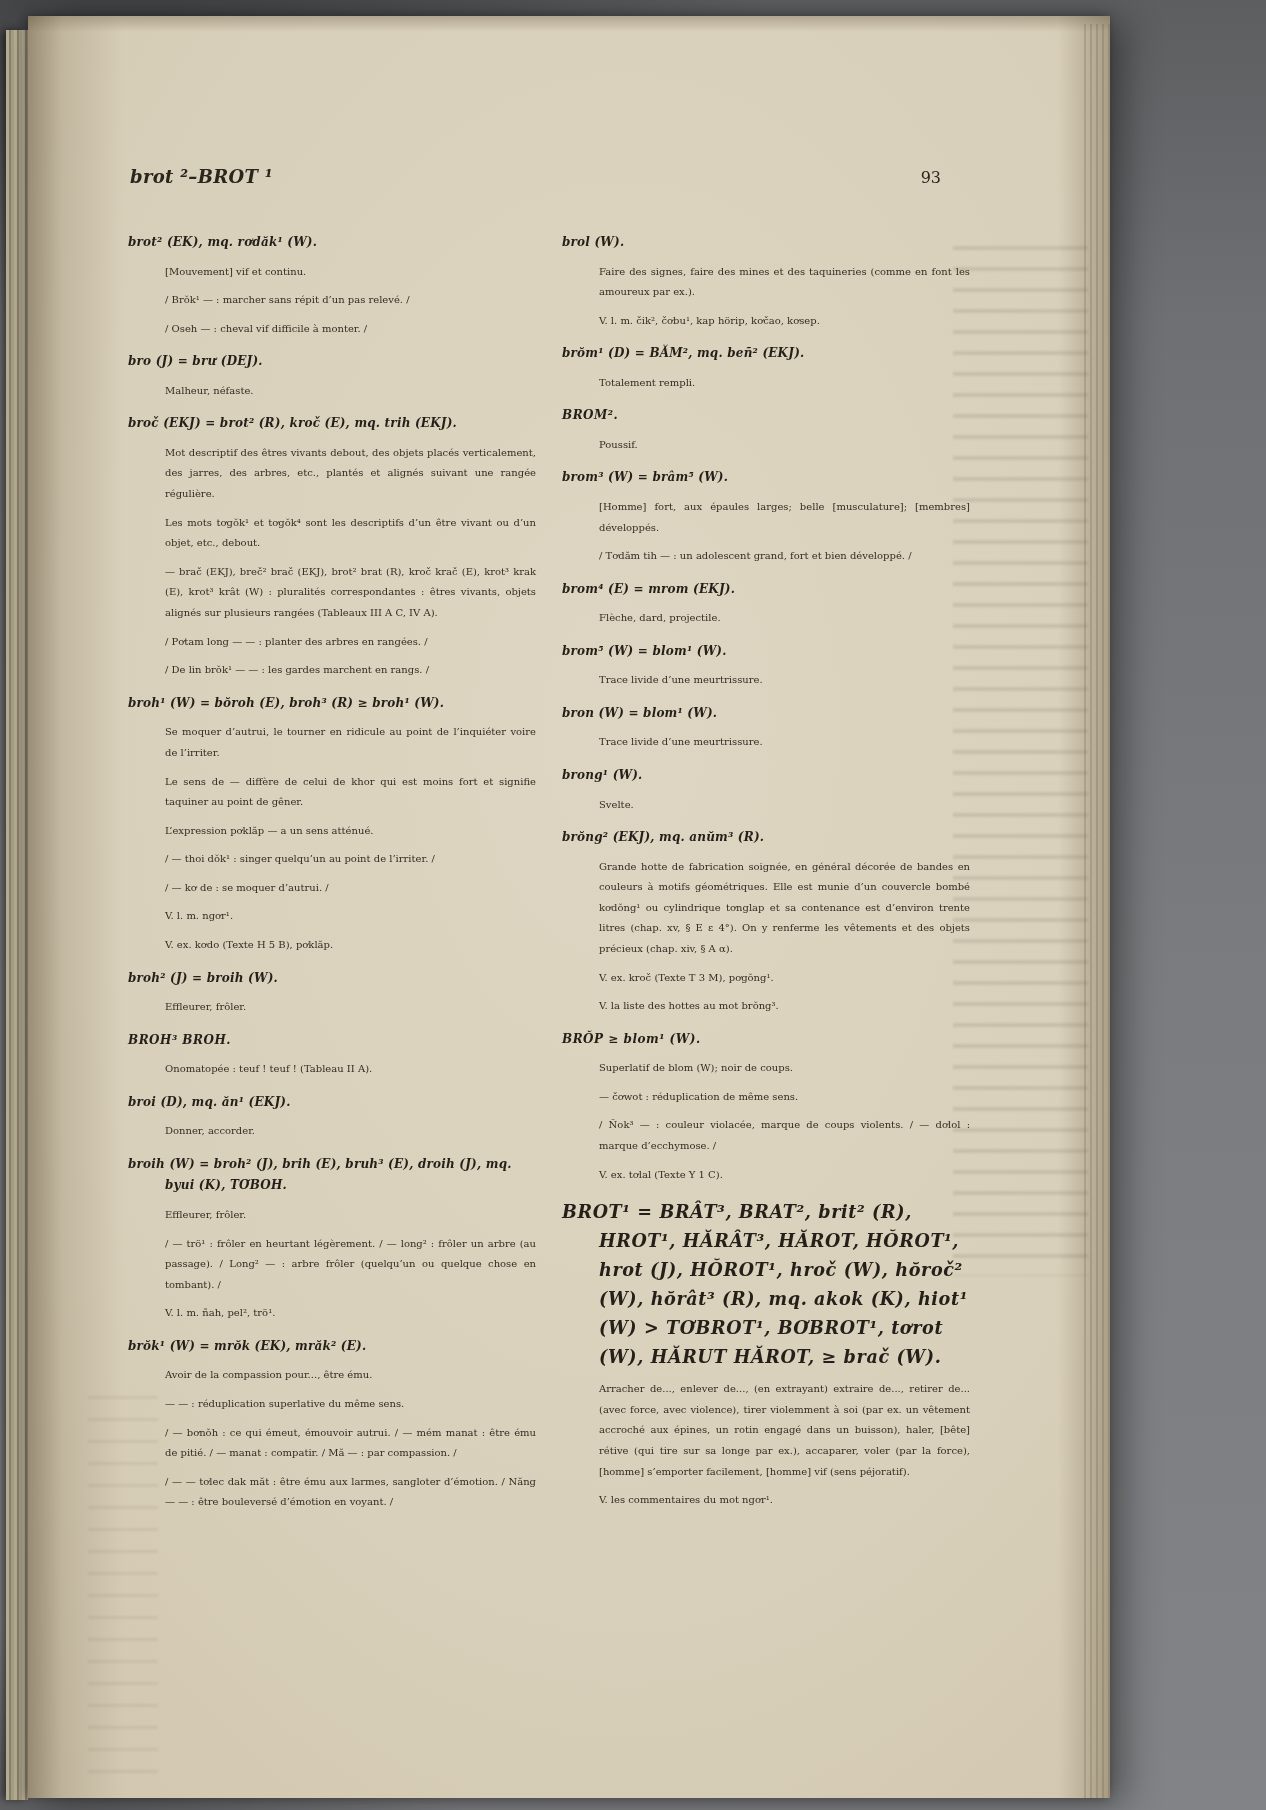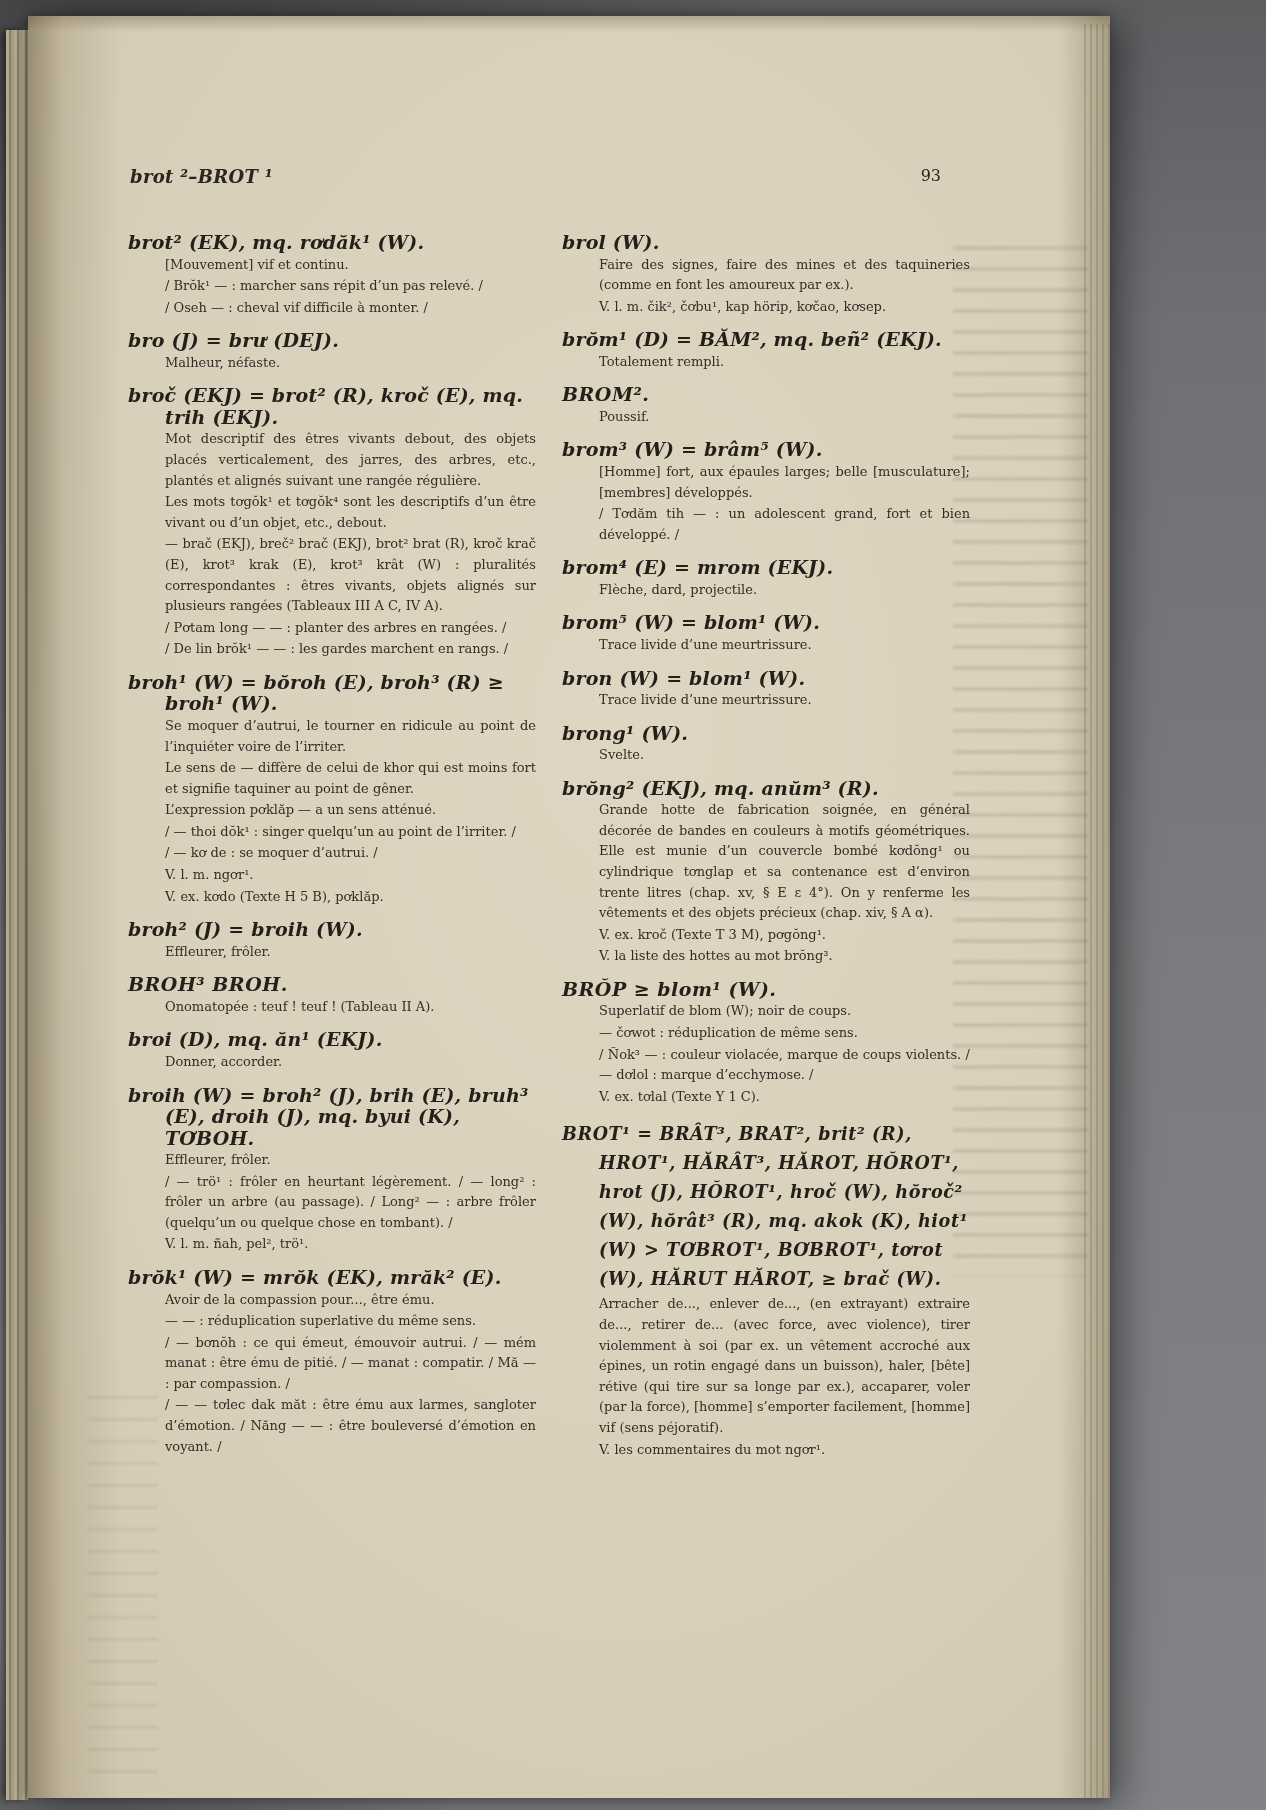--- a/index.html
+++ b/index.html
@@ -44,44 +44,44 @@
   }
   .bleed2{
     position:absolute;left:60px;top:1380px;width:70px;height:380px;
     background:repeating-linear-gradient(180deg, rgba(108,99,80,.10) 0 3px, rgba(0,0,0,0) 3px 22px);
     filter:blur(1.2px);
   }
   .textblock{
     position:absolute;left:100px;top:150px;width:843px;color:#332d24;
   }
   .running{
-    display:flex;justify-content:space-between;align-items:flex-start;
+    display:flex;justify-content:space-between;align-items:flex-end;
     padding:0 4px 0 2px;
   }
   .running-title{
     font-style:italic;font-weight:bold;font-size:18px;letter-spacing:.3px;color:#2a251d;
   }
   .page-number{
     font-weight:normal;font-size:16px;color:#2a251d;padding-right:26px;
   }
   .columns{
     display:flex;gap:26px;margin-top:33px;
   }
   .col{width:408px;}
   .entry{margin-top:12px;}
   .head{
-    font-style:italic;font-weight:bold;font-size:19px;line-height:21.5px;
+    font-style:italic;font-weight:bold;font-size:12px;line-height:21.5px;
     color:#241f18;padding-left:37px;text-indent:-37px;
     letter-spacing:.2px;
   }
   .head.caps{letter-spacing:.5px;}
   .head.big-caps{font-size:17.6px;line-height:29px;letter-spacing:.6px;}
   .para{
-    margin-left:37px;font-size:13px;line-height:20.6px;text-align:justify;
-    color:#332d24;margin-top:1px;
+    margin-left:37px;font-size:10px;line-height:20.6px;text-align:justify;
+    color:#332d24;margin-top:8px;
   }
   .entry .para:first-of-type{margin-top:4px;}
 </style>
 </head>
 <body>
 
 <div class="scene">
   <div class="under-pages"></div>
 
   <div class="page">

